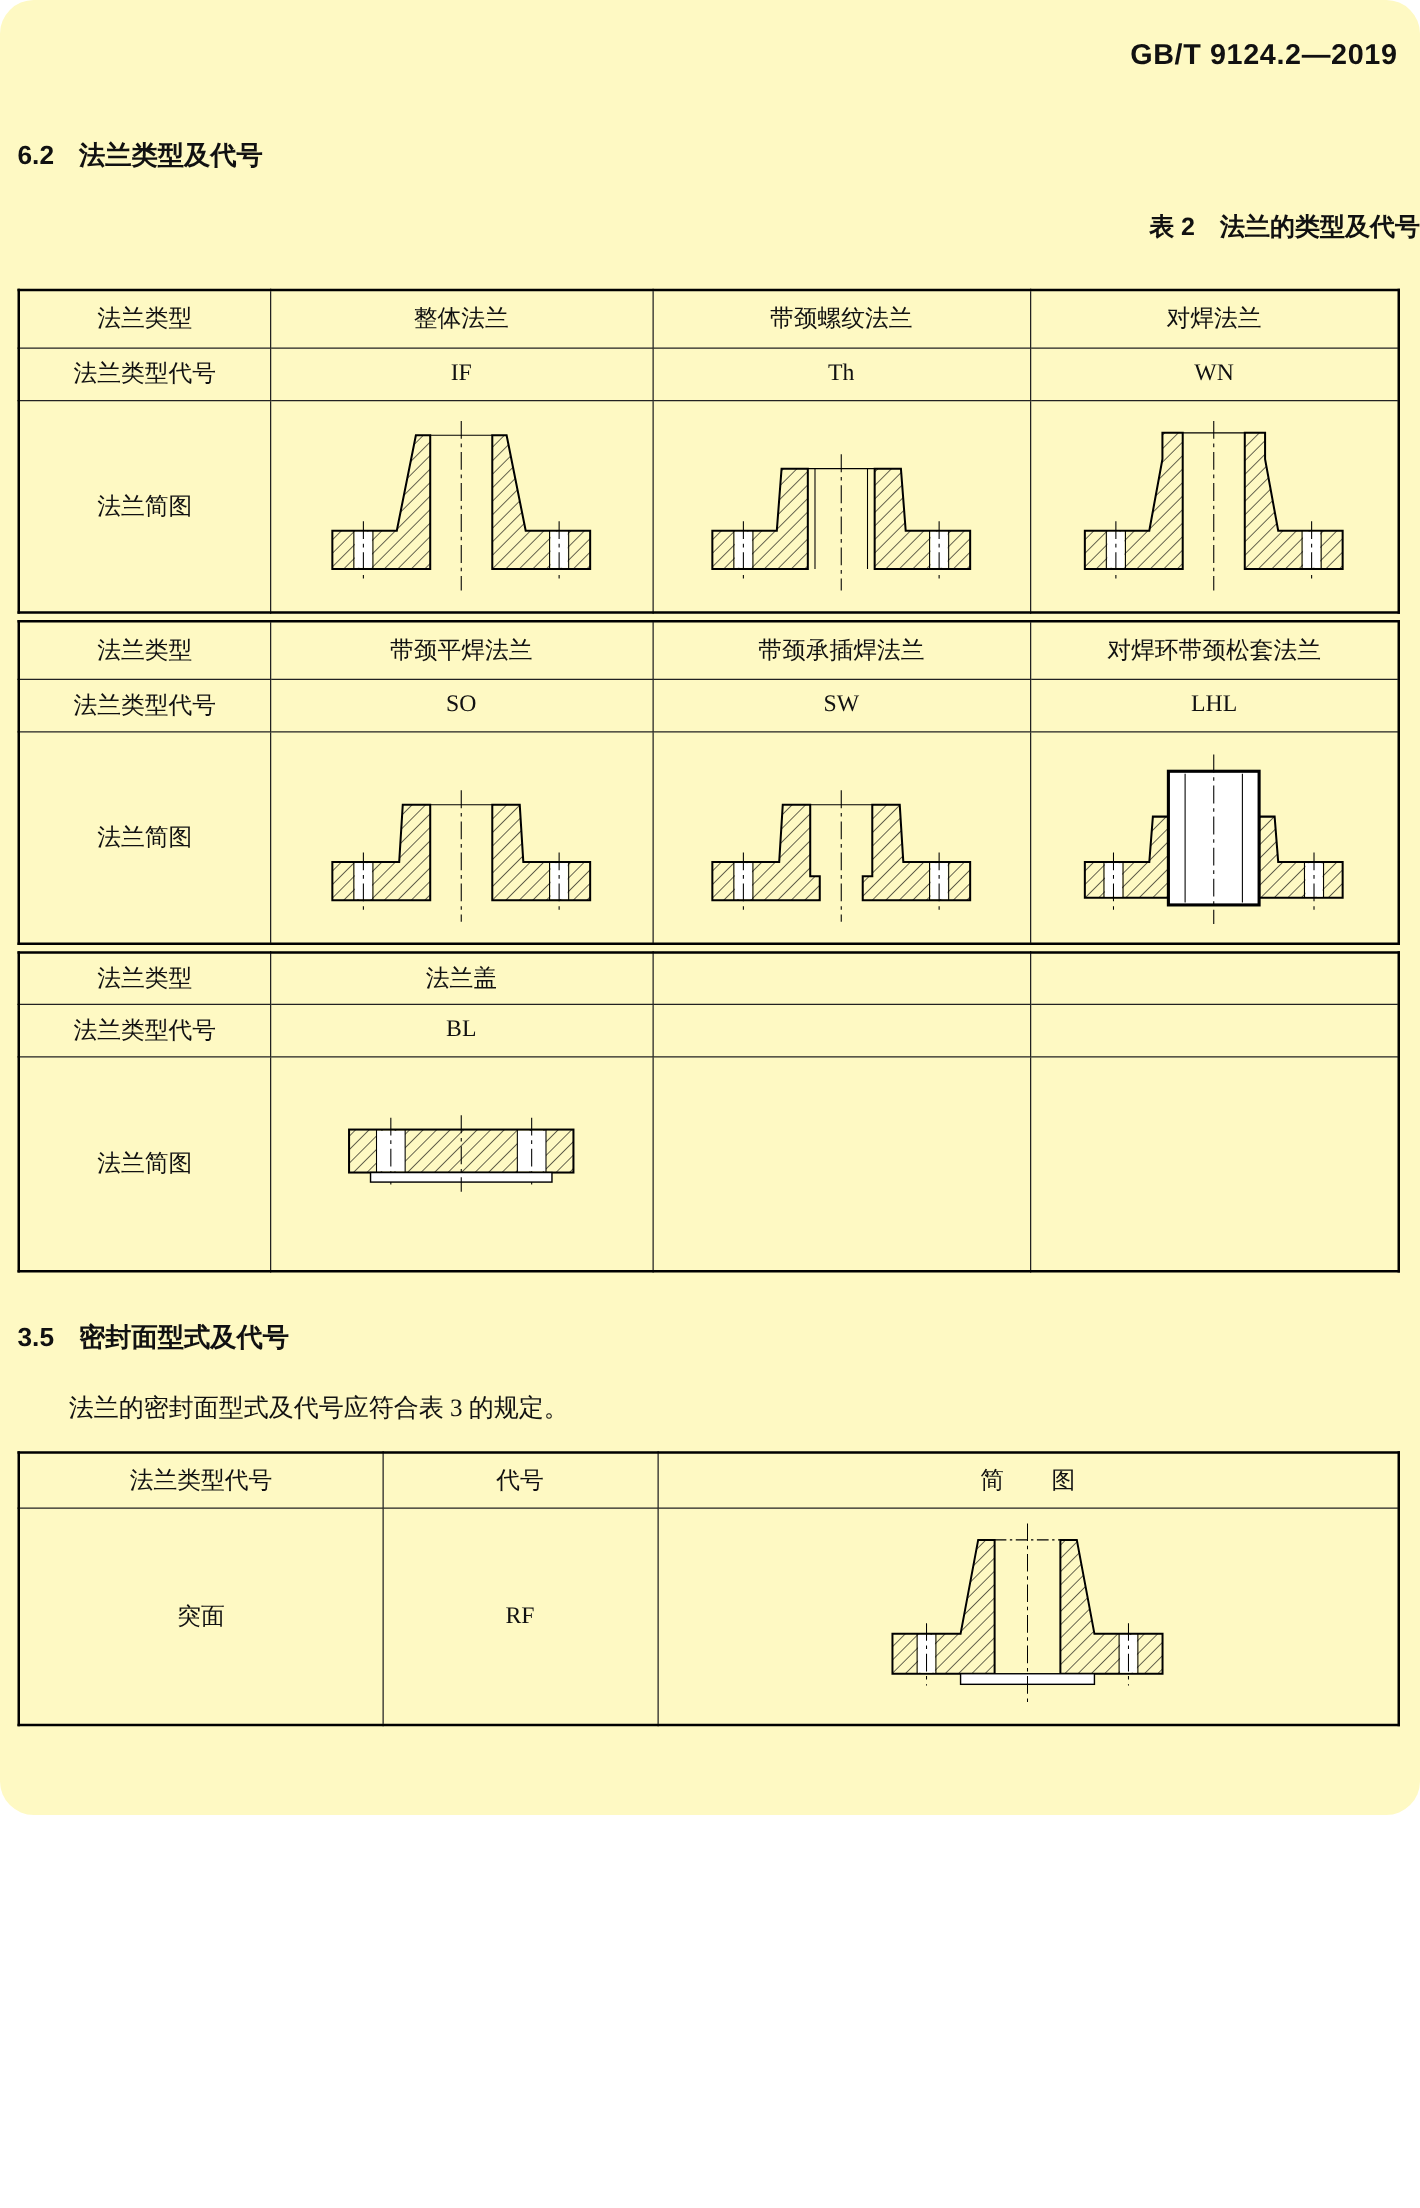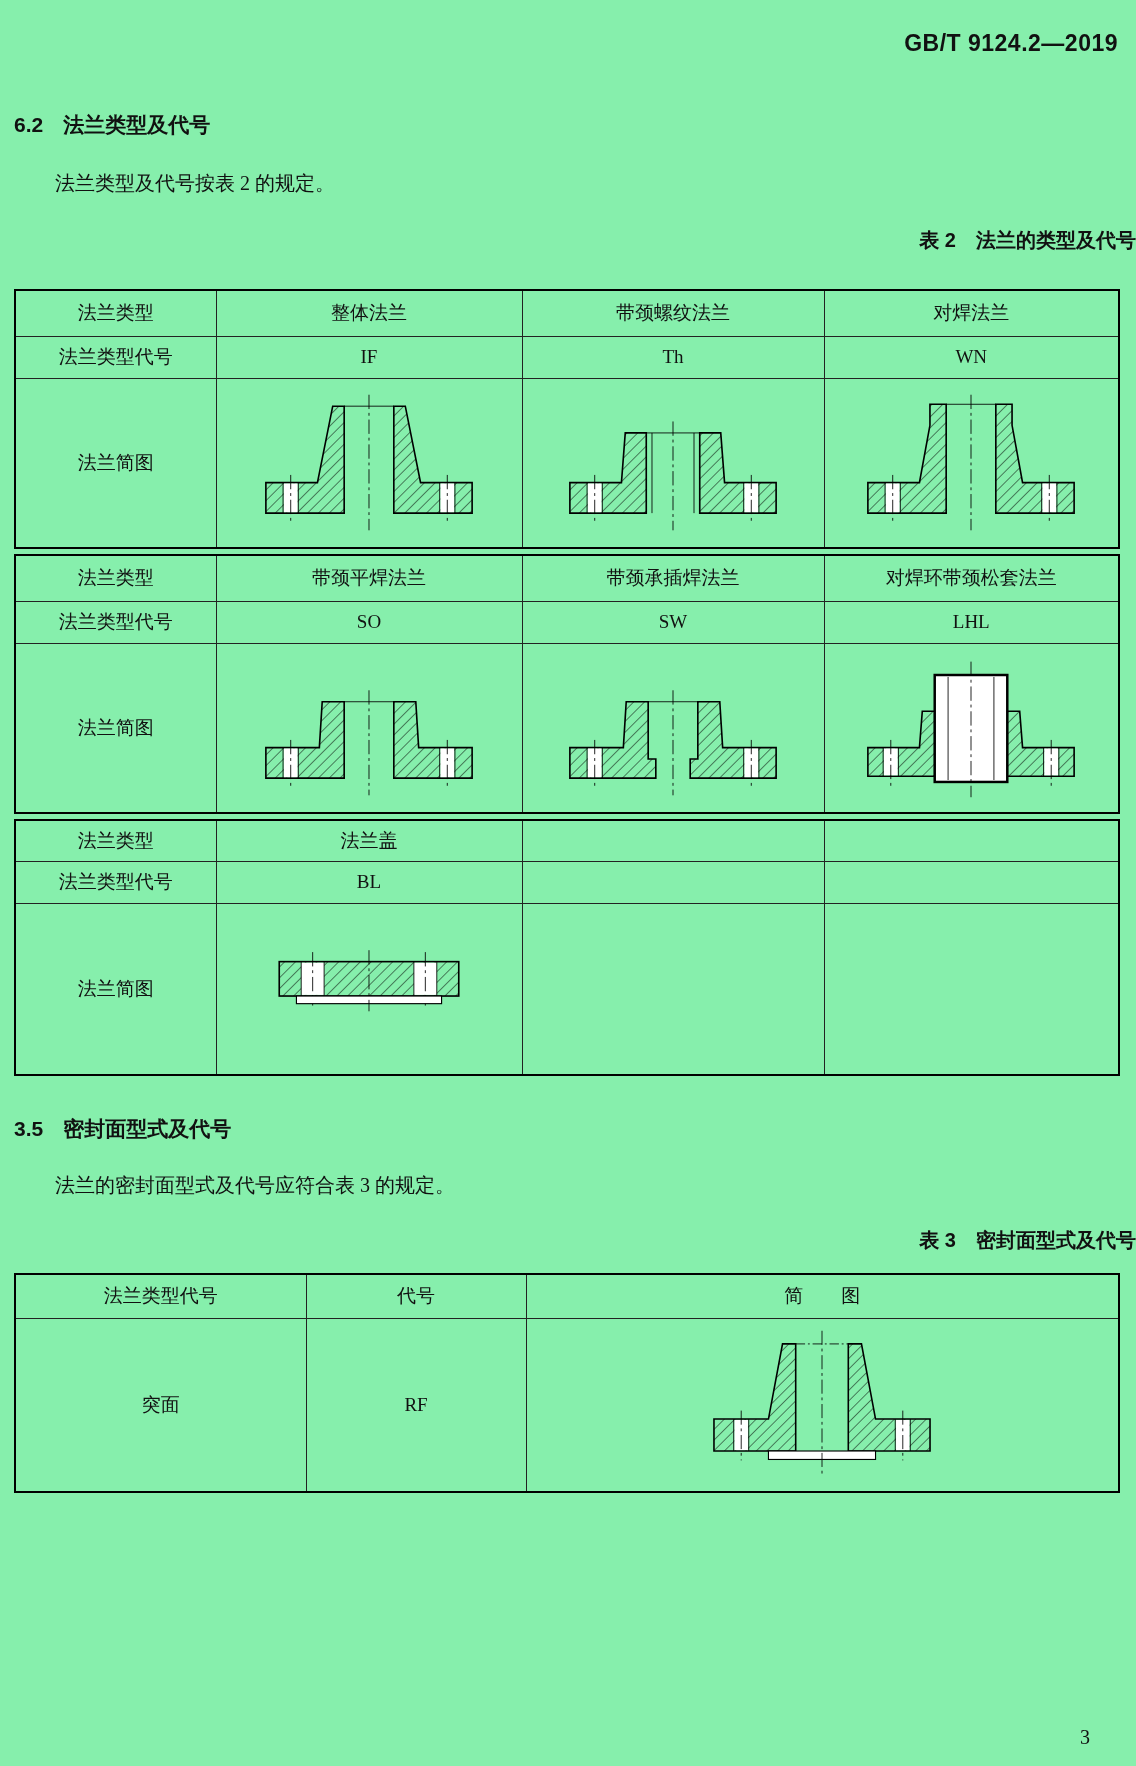--- a/index.html
+++ b/index.html
@@ -1,23 +1,24 @@
 <!DOCTYPE html>
 <html><head>
 <meta charset="utf-8">
 <style>
   html,body { margin:0; padding:0; background:#ffffff; }
   .page {
     position:relative;
-    width:1136px; height:1766px;
-    background:#86efac;
+    width:1136px; height:1452px;
+    background:#fef9c3;
     color:#111;
     font-family:"Liberation Serif","DejaVu Serif",serif;
     box-sizing:border-box;
     overflow:hidden;
+    border-radius:27px;
   }
   .std-header {
     padding:30px 18px 0 0;
     text-align:right;
     font-family:"Liberation Sans","DejaVu Sans",sans-serif;
     font-weight:bold;
     font-size:23px;
     letter-spacing:0.5px;
   }
   .sec-heading {
@@ -88,21 +89,20 @@
 </svg>
 
 <div class="page">
 
   <div class="std-header">GB/T 9124.2—2019</div>
 
   <div class="sec-heading">
     <span class="num">6.2</span><span>法兰类型及代号</span>
   </div>
 
-  <div class="body-text">法兰类型及代号按表 2 的规定。</div>
 
   <div class="tbl-caption">表 2　法兰的类型及代号</div>
 
   <table class="std t2-first">
     <colgroup>
         <col style="width:201px">
         <col style="width:306px">
         <col style="width:302px">
         <col style="width:295px">
       </colgroup>
@@ -293,21 +293,20 @@
     </tr>
   </tbody>
     </table>
 
   <div class="sec-heading" style="margin-top:39px">
     <span class="num">3.5</span><span>密封面型式及代号</span>
   </div>
 
   <div class="body-text" style="margin-top:28px">法兰的密封面型式及代号应符合表 3 的规定。</div>
 
-  <div class="tbl-caption" style="margin-top:28px">表 3　密封面型式及代号</div>
 
   <table class="std t3">
     <colgroup>
         <col style="width:291px">
         <col style="width:220px">
         <col style="width:593px">
       </colgroup>
     <tbody>
         <tr style="height:44px">
       <td>法兰类型代号</td>

